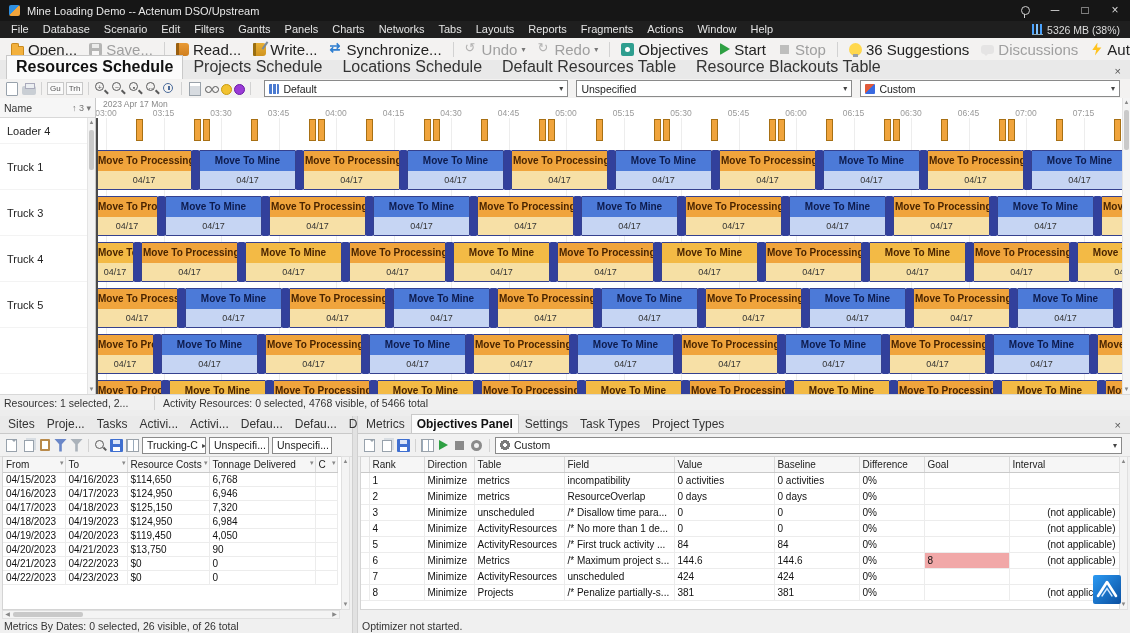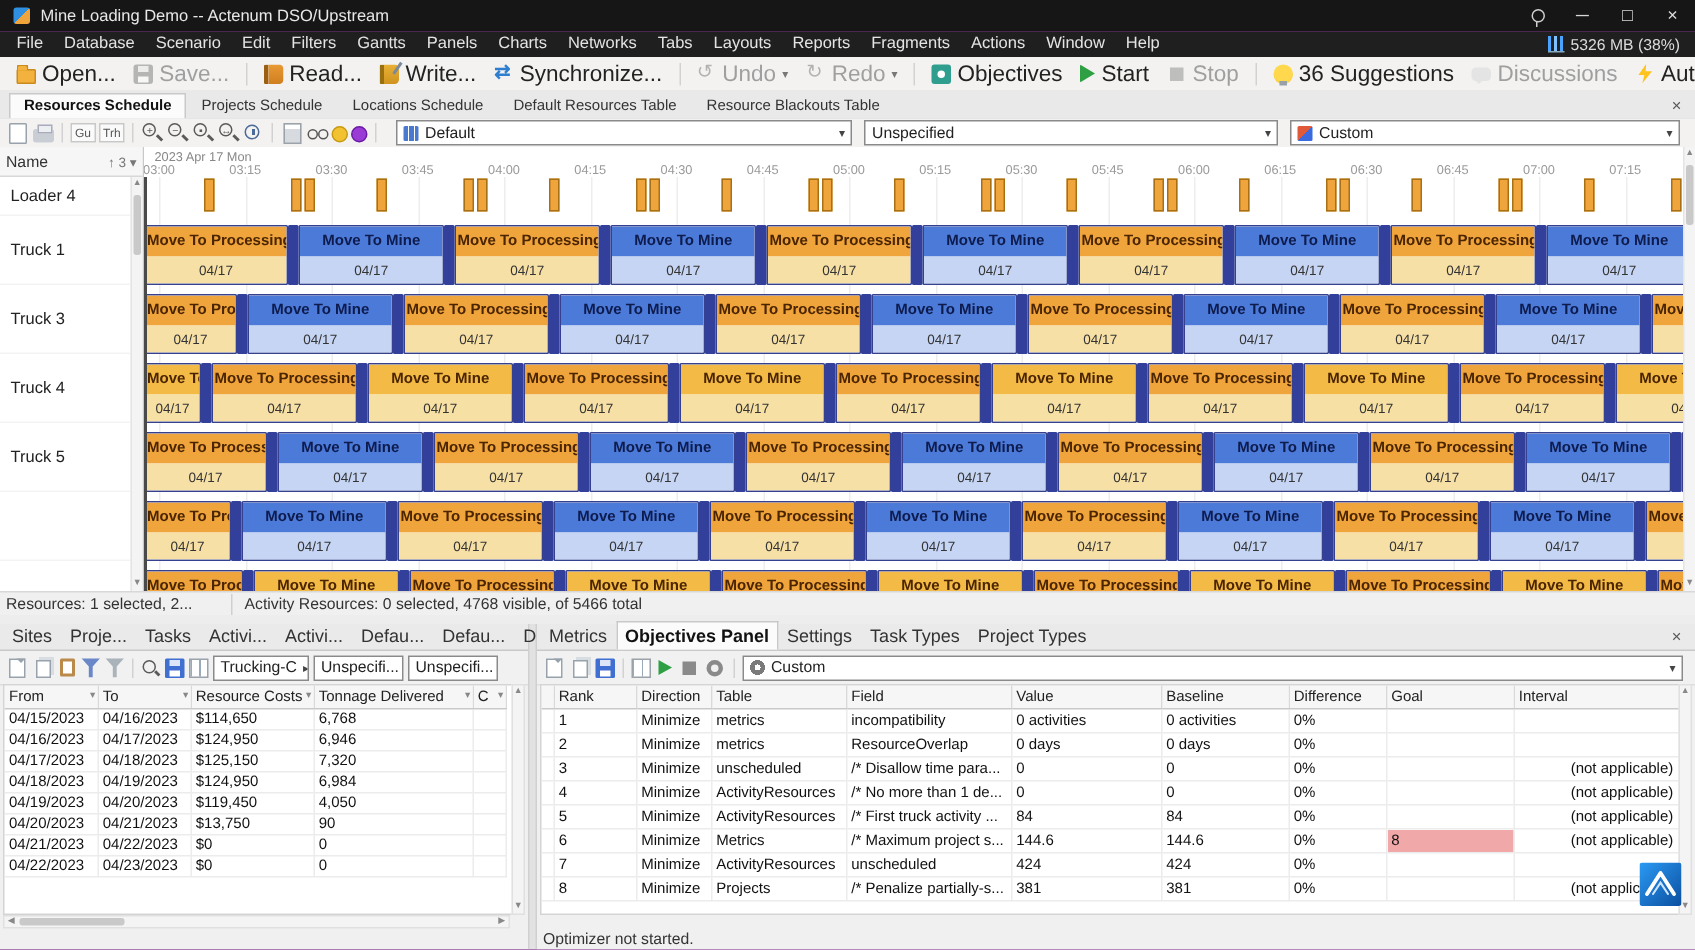--- a/index.html
+++ b/index.html
@@ -1,16 +1,16 @@
 <!DOCTYPE html>
 <html><head>
 <meta charset="utf-8">
 <style>
   html,body{margin:0;padding:0;background:#666;}
-  #app{position:relative;width:1130px;height:633px;background:#d946ef;font-family:"Liberation Sans",sans-serif;font-size:11px;color:#222;overflow:hidden;}
+  #app{position:relative;width:1130px;height:633px;background:#a3a3a3;font-family:"Liberation Sans",sans-serif;font-size:11px;color:#222;overflow:hidden;}
   
   #titlebar{position:absolute;left:0;top:0;right:0;height:21px;background:#161616;display:flex;align-items:center;color:#e8e8e8;}
   #appicon{width:11px;height:11px;margin:0 7px 0 9px;border-radius:2px;background:linear-gradient(135deg,#2f8fe0 50%,#f0a43c 50%);flex:none}
   #title{font-size:11px;white-space:nowrap}
   #wincontrols{margin-left:auto;display:flex;align-items:center}
   .wbtn{width:30px;height:21px;text-align:center;line-height:21px;color:#d8d8d8;font-size:12px}
   #pinglyph{display:inline-block;width:7px;height:7px;border:1.4px solid #cfcfcf;border-radius:50%;position:relative;top:1px}
   #pinglyph::after{content:'';position:absolute;left:2px;top:7px;width:1.4px;height:4px;background:#cfcfcf}
   
   #menubar{position:absolute;left:0;top:21px;right:0;height:17px;background:#1f1f1f;display:flex;align-items:center;padding-left:4px}
@@ -43,21 +43,21 @@
   .i-objectives::after{content:'';position:absolute;left:4px;top:4px;width:5px;height:5px;background:#fff;border-radius:50%}
   .i-play{width:0;height:0;border-left:10px solid #2ea043;border-top:6px solid transparent;border-bottom:6px solid transparent;border-radius:1px}
   .i-stop::before{content:'';position:absolute;inset:2px;background:#808080}
   .i-bulb{background:radial-gradient(circle at 50% 40%,#ffd84d 60%,#e8b820);border-radius:50%}
   .i-bulb::after{content:'';position:absolute;left:4px;bottom:-1px;width:5px;height:3px;background:#98a0a8}
   .i-chat{background:#cfd6dd;border-radius:3px;height:9px;margin-top:1px}
   .i-chat::after{content:'';position:absolute;left:2px;bottom:-5px;border:3px solid transparent;border-top-color:#cfd6dd}
   .i-bolt{background:#ffc31e;clip-path:polygon(55% 0,15% 58%,45% 58%,35% 100%,85% 38%,52% 38%)}
   
   #doctabs{position:absolute;left:0;top:60px;right:0;height:19px;background:#e9e9e9;border-bottom:1px solid #c9c9c9;display:flex;align-items:flex-end;padding-left:6px}
-  .dtab{padding:2px 9px 3px 9px;font-size:10px;color:#333;border:1px solid transparent;border-bottom:none;white-space:nowrap}
+  .dtab{padding:2px 9px 3px 9px;font-size:16px;color:#333;border:1px solid transparent;border-bottom:none;white-space:nowrap}
   .dtab.active{background:#fbfbfb;border-color:#c9c9c9;font-weight:bold;color:#111}
   .strip-close{margin-left:auto;margin-right:6px;color:#555;font-size:11px;line-height:16px;padding:0 3px}
   
   #gtoolbar{position:absolute;left:0;top:79px;right:0;height:19px;background:#f3f2f1;border-bottom:1px solid #d8d8d8;display:flex;align-items:center;padding:0 4px;gap:2px}
   .gi{display:inline-block;width:14px;height:14px;position:relative;flex:none}
   .gi-page{background:#fff;border:1px solid #98a2ac;border-radius:1px;width:10px;height:12px;margin:0 2px}
   .gi-print{background:#c9ced4;border-radius:2px;height:9px;margin-top:3px}
   .gi-print::before{content:'';position:absolute;left:3px;top:-3px;width:8px;height:4px;background:#eceff2;border:1px solid #aab}
   .gisep{width:1px;height:13px;background:#d2d2d2;margin:0 3px;flex:none}
   .gmini{font-size:8px;color:#555;border:1px solid #c8c8c8;background:#fafafa;padding:0 2px;line-height:11px}
@@ -841,20 +841,21 @@
         </div>
         <div class="tvscroll">
           <div class="varr">▲</div>
           <div class="varr bottom">▼</div>
         </div>
         <div class="hscroll">
           <div class="harr" style="left:0">◀</div>
           <div class="hthumb"></div>
           <div class="harr" style="right:0">▶</div>
         </div>
+        <div class="pstatus">Metrics By Dates: 0 selected, 26 visible, of 26 total</div>
       </div>
       <div id="vsplit"></div>
 
       <div id="rpanel">
         <div class="ptabs">
           <span id="right-tab-list" style="display:flex;align-items:flex-end">
               <span class="ptab">Metrics</span>
               <span class="ptab active">Objectives Panel</span>
               <span class="ptab">Settings</span>
               <span class="ptab">Task Types</span>

